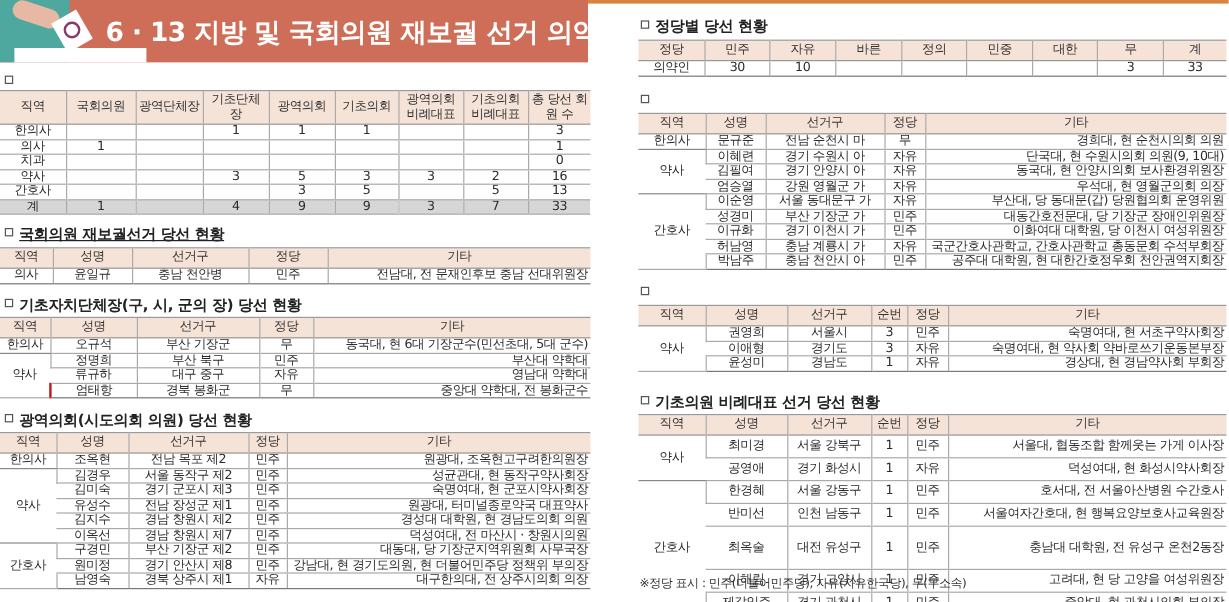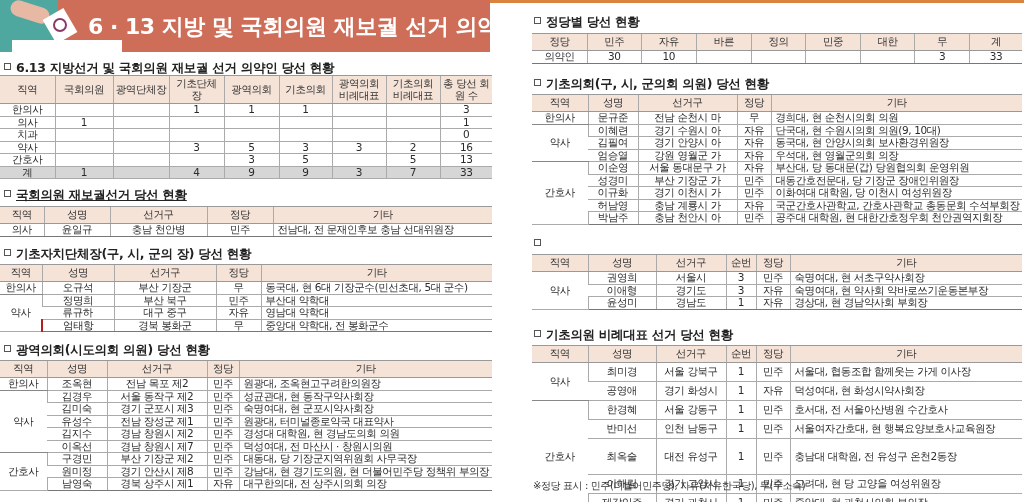--- a/index.html
+++ b/index.html
@@ -15,41 +15,41 @@
   .banner h1 { position: absolute; left: 88px; top: 12px; color: #ffffff; font-size: 22px; font-weight: bold; letter-spacing: -0.5px; white-space: nowrap; }
 
   .section-title { position: absolute; font-size: 12.5px; font-weight: bold; color: #222; white-space: nowrap; letter-spacing: -0.3px; }
   .section-title .sq { display: inline-block; width: 7px; height: 7px; border: 1px solid #555; margin-right: 5px; vertical-align: 2px; }
 
   table { position: absolute; border-collapse: collapse; font-size: 10.5px; table-layout: fixed; letter-spacing: -0.4px; }
   th { background: #f5e3d8; font-weight: normal; color: #333; height: 17px; border-left: 1px solid #aaa; border-top: 1px solid #999; border-bottom: 1px solid #999; padding: 0 2px; line-height: 1.1; }
   th:first-child { border-left: none; }
   td { border-left: 1px solid #aaa; border-bottom: 1px solid #aaa; text-align: center; height: 12.5px; padding: 0 2px; line-height: 1.05; white-space: nowrap; overflow: hidden; }
   td:first-child { border-left: none; }
-  td.left { text-align: left; padding-left: 4px; }
+  td.left { text-align: right; padding-left: 4px; }
   tr.total td { background: #d6d6d6; }
   table.t-last-border tr:last-child td { border-bottom: 1px solid #777; }
   td.cat { border-bottom: 1px solid #888; }
   .note { position: absolute; font-size: 10px; color: #333; white-space: nowrap; letter-spacing: -0.4px; }
 </style>
 </head>
 <body>
 
 <div class="top-line"></div>
 
 <div class="banner">
   <div class="teal"></div>
   <div class="hand"></div>
   <div class="ballot"></div>
   <div class="stamp"></div>
   <div class="box"></div>
   <h1>6 · 13 지방 및 국회의원 재보궐 선거 의약인 당선 현황</h1>
 </div>
 
-<div class="section-title" style="left:4px;top:60px;"><span class="sq"></span><span>6.13 지방선거 및 국회의원 재보궐 선거 의약인 당선 현황</span></div>
+<div class="section-title" style="left:4px;top:60px;"><span class="sq"></span></div>
 <table style="left:0;top:75px;width:492px;">
   <colgroup>
       <col style="width:55px">
       <col style="width:58px">
       <col style="width:56px">
       <col style="width:55px">
       <col style="width:55px">
       <col style="width:53px">
       <col style="width:54px">
       <col style="width:54px">
@@ -318,21 +318,21 @@
         <td></td>
         <td></td>
         <td></td>
         <td></td>
         <td>3</td>
         <td>33</td>
       </tr>
 </tbody>
   </table>
 
-<div class="section-title" style="left:534px;top:76px;"><span class="sq"></span><span>기초의회(구, 시, 군의회 의원) 당선 현황</span></div>
+<div class="section-title" style="left:534px;top:76px;"><span class="sq"></span></div>
 <table class="t-last-border" style="left:532px;top:94px;width:490px;">
   <colgroup>
       <col style="width:56px">
       <col style="width:50px">
       <col style="width:99px">
       <col style="width:34px">
       <col style="width:251px">
     </colgroup>
   <tbody>
       <tr>

